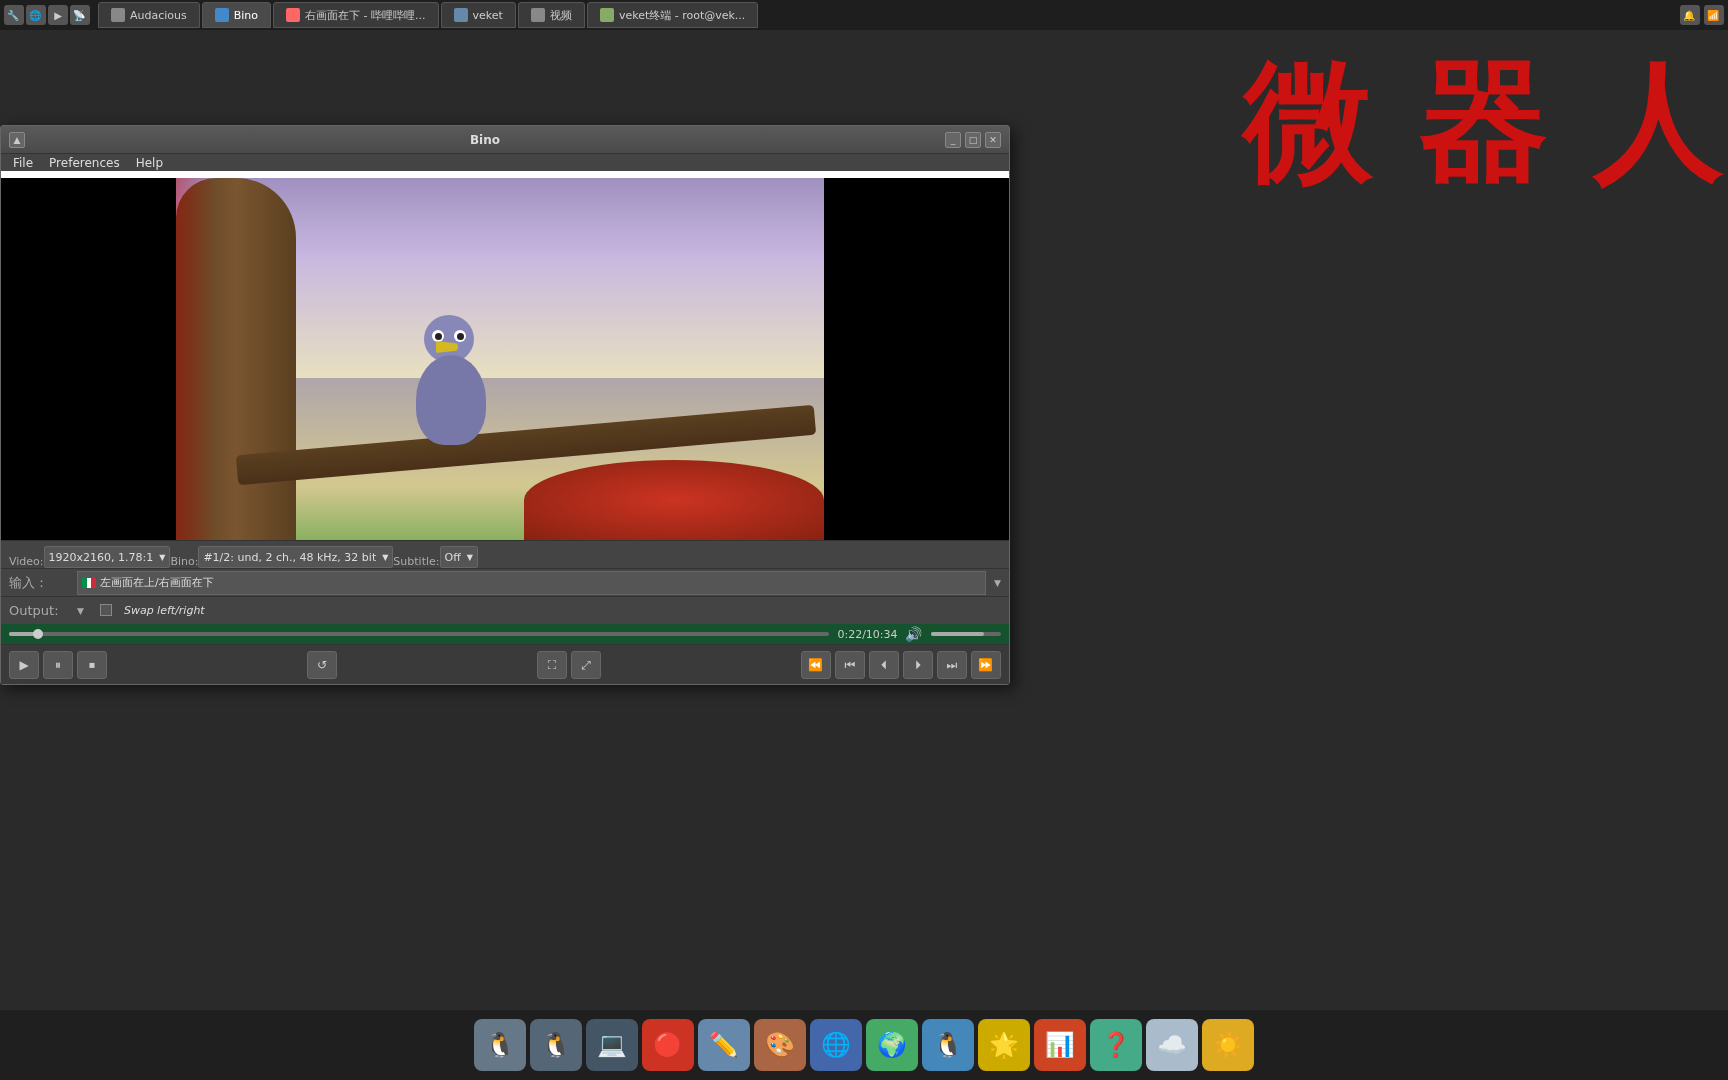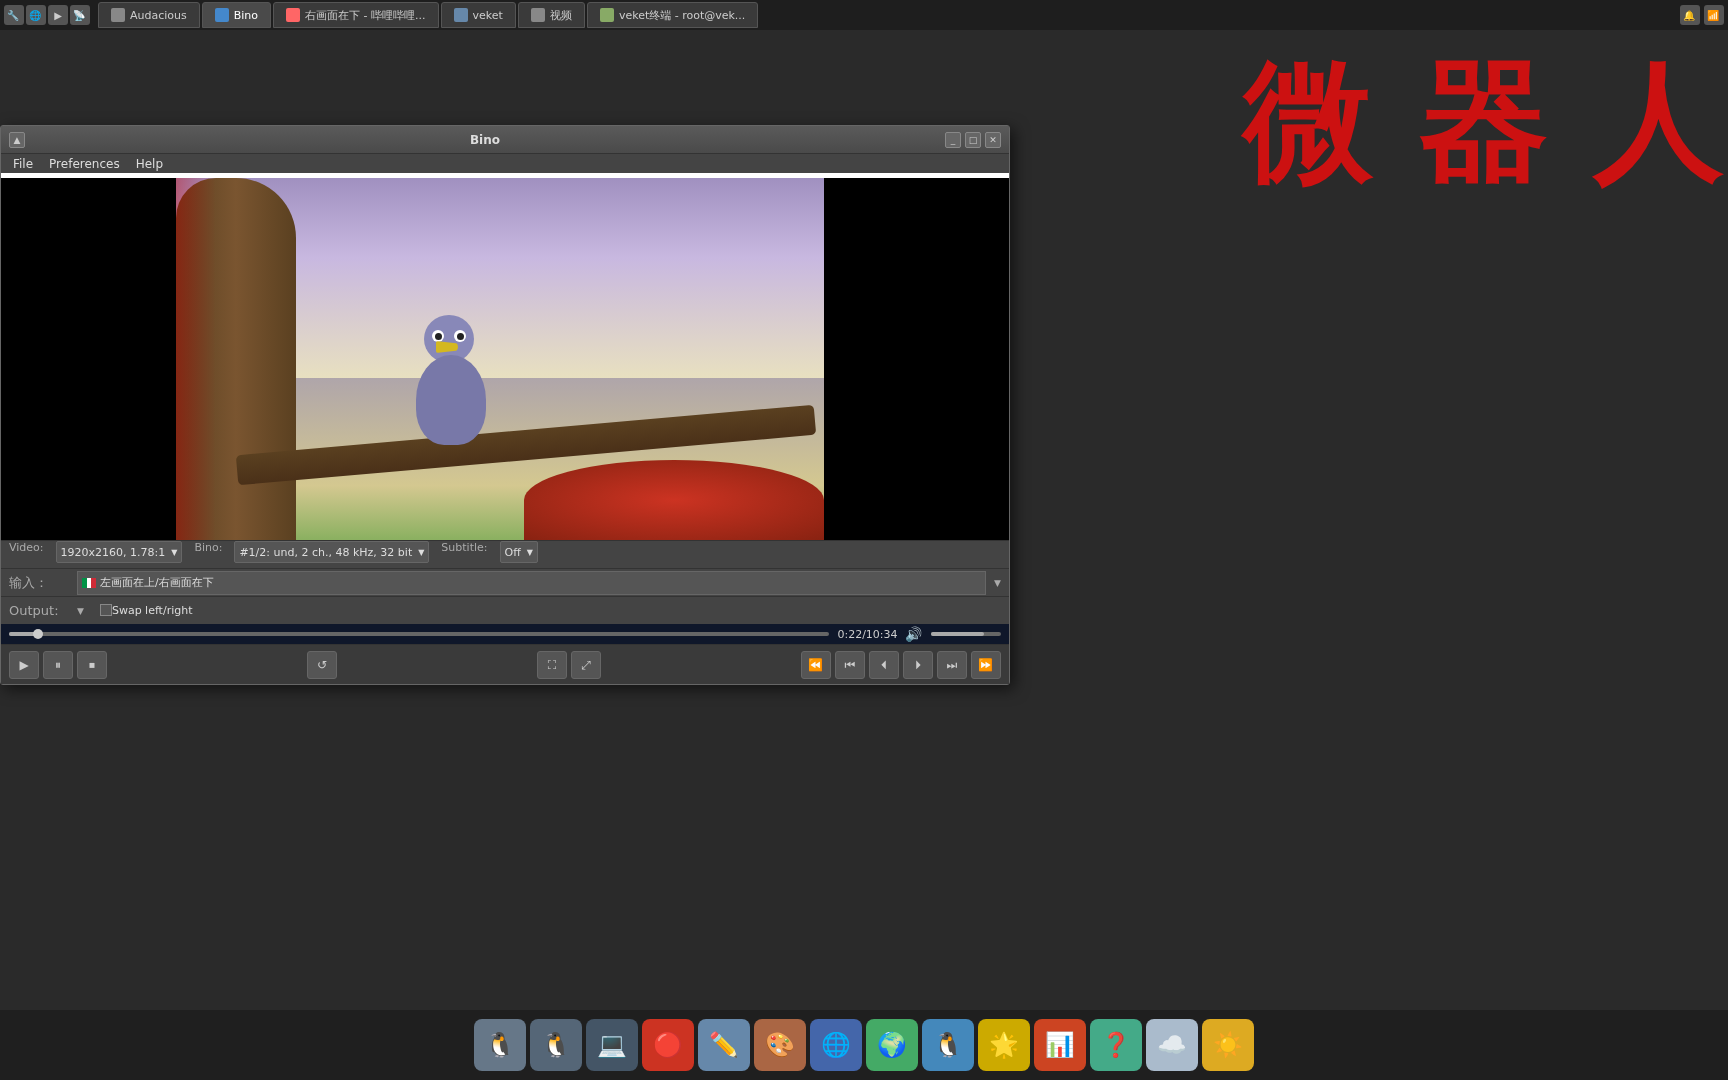--- a/index.html
+++ b/index.html
@@ -134,21 +134,21 @@
       gap: 4px;
     }
 
     
     .menu-bar {
       height: 24px;
       background: #444;
       display: flex;
       align-items: center;
       padding: 0 4px;
-      border-bottom: 5px solid #ffffff;
+      border-bottom: 7px solid #ffffff;
     }
     .menu-item {
       padding: 2px 8px;
       color: #ddd;
       font-size: 12px;
       cursor: pointer;
       border-radius: 2px;
     }
 
     
@@ -281,23 +281,22 @@
       width: 40px; height: 40px;
       background: radial-gradient(circle, rgba(50,200,50,0.7), transparent);
       border-radius: 50%;
     }
 
     
     .info-bar {
       background: #444;
       height: 28px;
       display: flex;
-      align-items: flex-start;
+      align-items: flex-end;
       padding: 0 8px;
-      gap: 12px;
       border-top: 1px solid #333;
     }
     .info-label {
       color: #aaa;
       font-size: 11px;
     }
     .info-dropdown {
       height: 22px;
       background: #555;
       border: 1px solid #666;
@@ -345,21 +344,21 @@
       margin-right: 4px;
       vertical-align: middle;
     }
     .flag-it {
       background: linear-gradient(to right, #009246 33%, #fff 33% 66%, #ce2b37 66%);
     }
 
     
     .seek-bar-row {
       height: 20px;
-      background: #0f172a;
+      background: #14532d;
       display: flex;
       align-items: center;
       padding: 0 8px;
       gap: 8px;
     }
     .seek-track {
       flex: 1;
       height: 4px;
       background: #666;
       border-radius: 2px;
@@ -439,23 +438,24 @@
       border-radius: 8px;
       display: flex; align-items: center; justify-content: center;
       font-size: 24px;
       cursor: pointer;
       flex-shrink: 0;
     }
 
     .swap-checkbox-label {
       display: flex;
       align-items: flex-start;
-      gap: 0;
+      gap: 12px;
       color: #ddd;
       font-size: 11px;
+      font-style: italic;
     }
     .swap-checkbox {
       width: 12px; height: 12px;
       border: 1px solid #888;
       background: #555;
     }
   </style>
 </head>
 <body>
 

